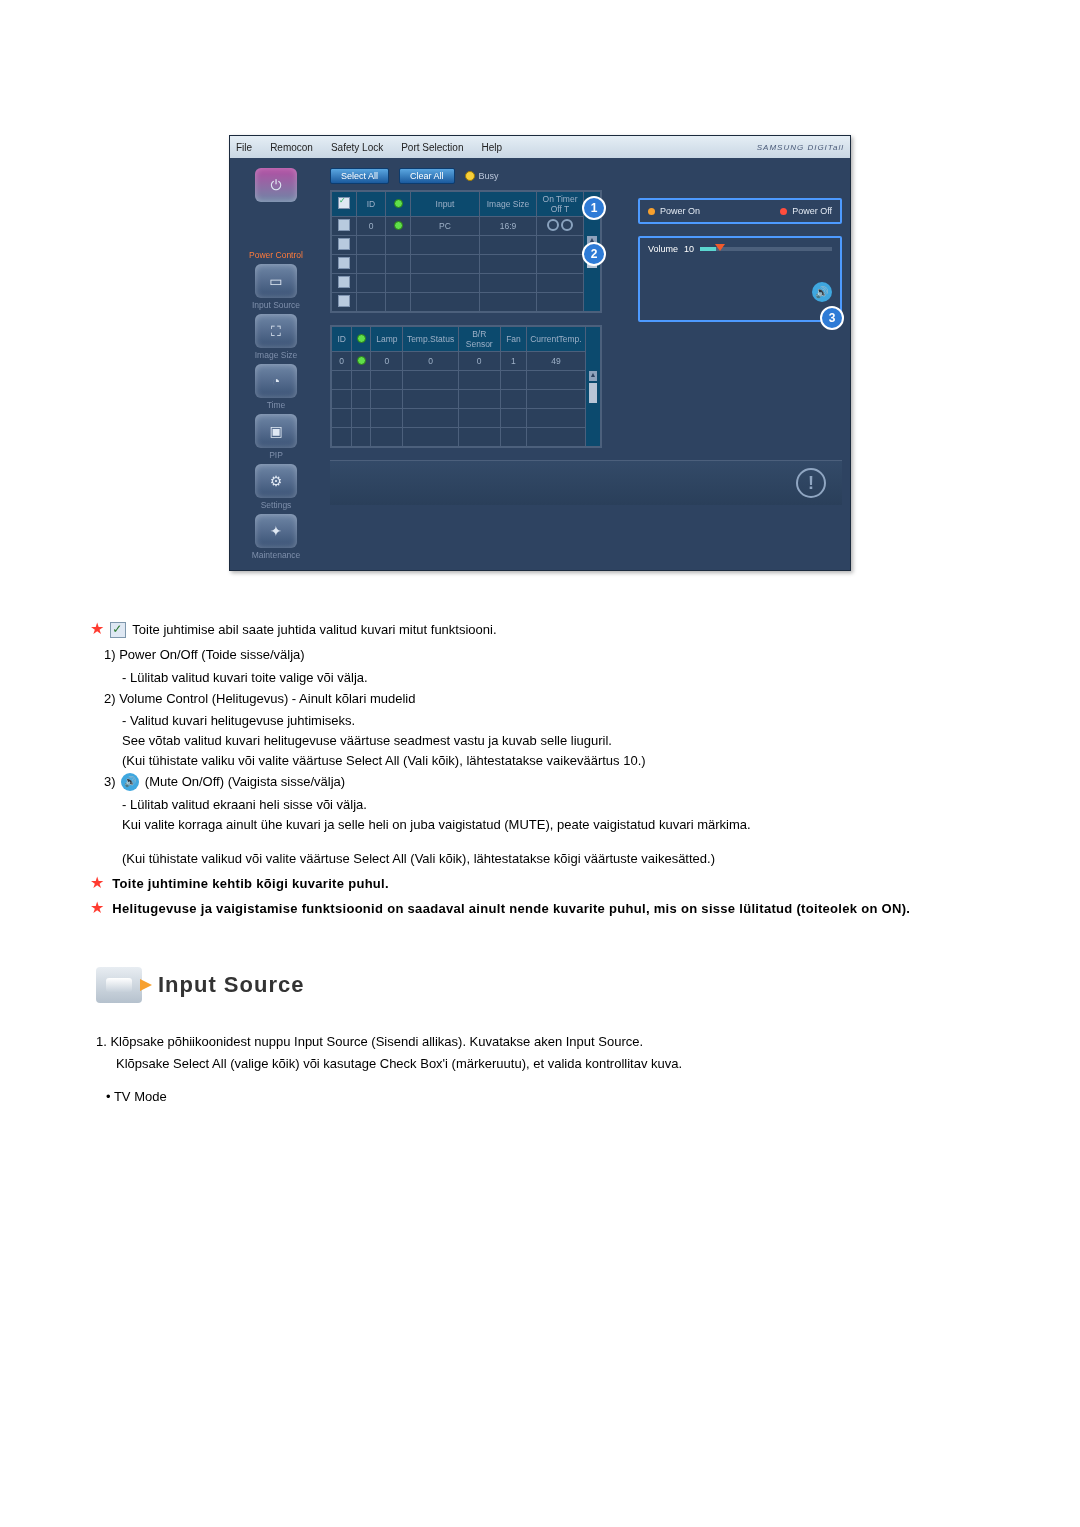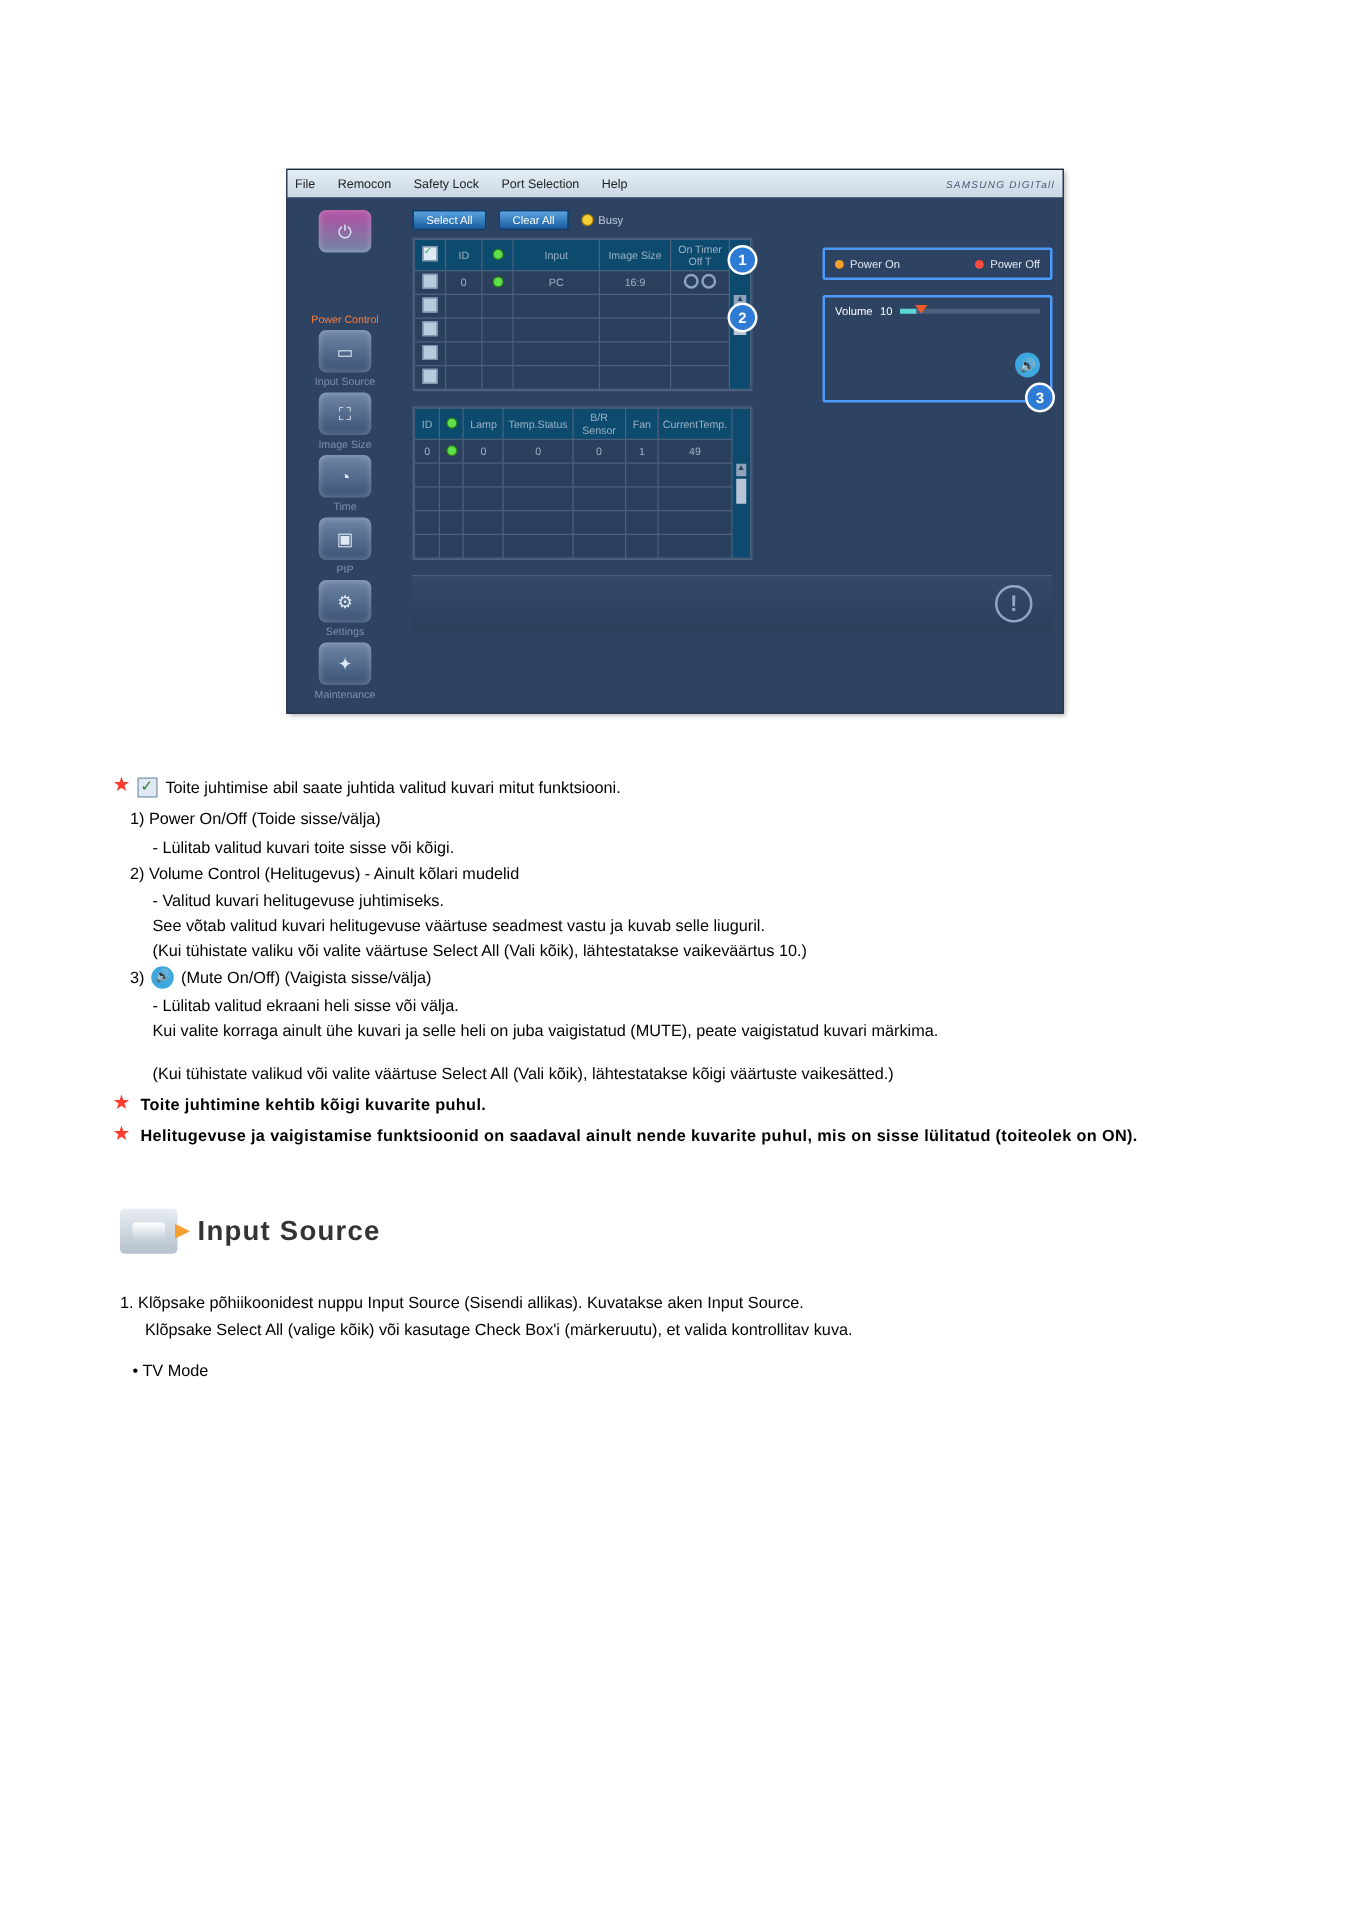--- a/index.html
+++ b/index.html
@@ -99,21 +99,21 @@
   .grid th{background:#0c4a6e;font-weight:normal;}
   .chk{width:10px;height:10px;border:1px solid #7e93af;display:inline-block;background:#b8cade;}
   .chk.on{background:#dfe8f3;position:relative;}
   .chk.on::after{content:"✓";font-size:8px;color:#2a5;position:absolute;left:0;top:-2px;}
   .pwr-dot{width:7px;height:7px;border-radius:50%;background:#5fdf4a;display:inline-block;border:1px solid #2a7b1a;}
   .ring{width:8px;height:8px;border-radius:50%;border:2px solid #8aa3bf;display:inline-block;}
   .scrollcol{width:10px;background:#6a7f9a;}
   .scrollcol .thumb{height:20px;background:#b8c5d6;margin-top:2px;}
   .scrollcol .arrow{height:10px;background:#8fa3bd;font-size:7px;color:#2e4361;text-align:center;}
   .right-panel {
-    position:absolute; right:8px; top:40px; width:184px;
+    position:absolute; right:8px; top:40px; width:204px;
   }
   .rp-box {
     border:1px solid #5e7dbb; padding:6px 8px; border-radius:2px; margin-bottom:12px;
   }
   .rp-box.outline{border:2px solid #4d9aff;}
   .rp-row{display:flex;justify-content:space-between;font-size:9px;color:#e2e9f3;}
   .power-btn{display:flex;align-items:center;gap:5px;}
   .power-btn .dot{width:7px;height:7px;border-radius:50%;}
   .dot.orange{background:#f7a02e;}
   .dot.red{background:#ff4d3d;}
@@ -406,21 +406,21 @@
   </div>
 
   <div class="doc">
     <div class="star-line">
       <span class="star">★</span>
       <span class="chkbox"></span>
       <span>Toite juhtimise abil saate juhtida valitud kuvari mitut funktsiooni.</span>
     </div>
 
     <div class="num-item">1)  Power On/Off (Toide sisse/välja)</div>
-    <div class="sub">- Lülitab valitud kuvari toite sisse või kõigi.</div>
+    <div class="sub">- Lülitab valitud kuvari toite valige või välja.</div>
 
     <div class="num-item">2)  Volume Control (Helitugevus) - Ainult kõlari mudelid</div>
     <div class="sub">- Valitud kuvari helitugevuse juhtimiseks.</div>
     <div class="sub-wide">See võtab valitud kuvari helitugevuse väärtuse seadmest vastu ja kuvab selle liuguril.</div>
     <div class="sub-wide">(Kui tühistate valiku või valite väärtuse Select All (Vali kõik), lähtestatakse vaikeväärtus 10.)</div>
 
     <div class="num-item">
       <span>3)</span>
       <span class="mute-ic">🔊</span>
       <span>(Mute On/Off) (Vaigista sisse/välja)</span>

